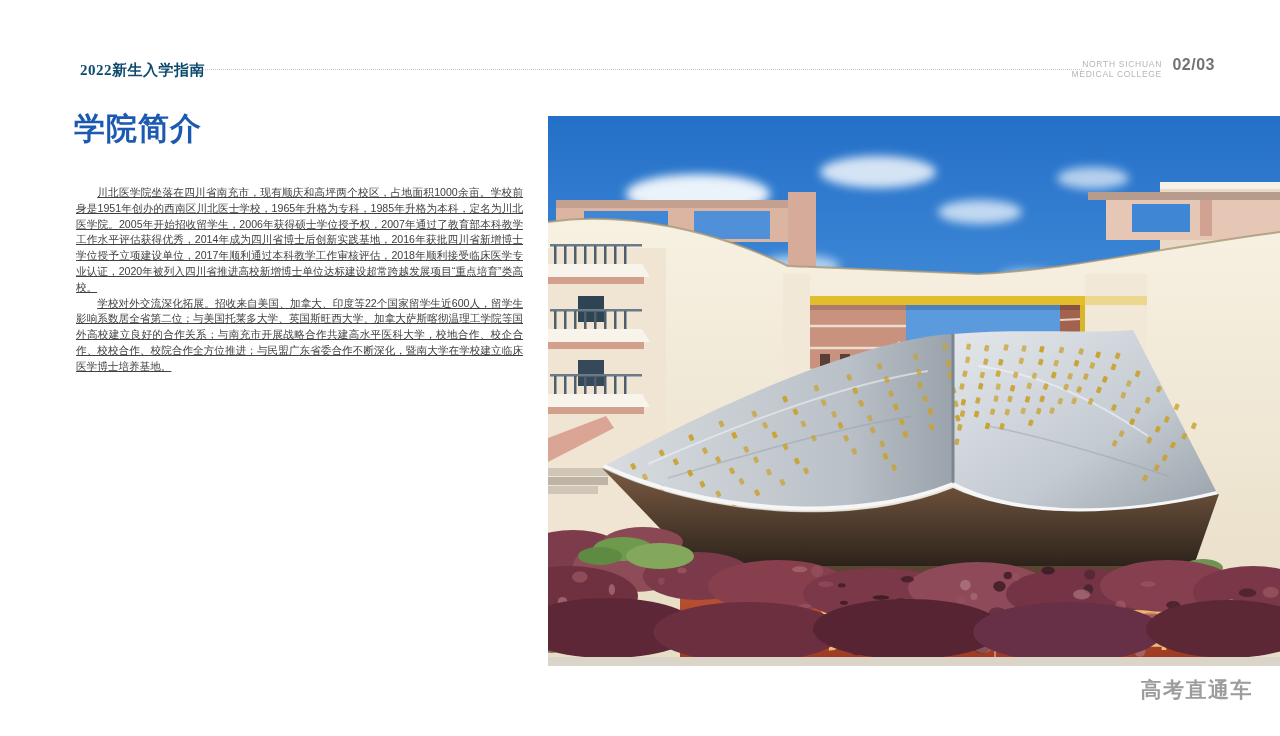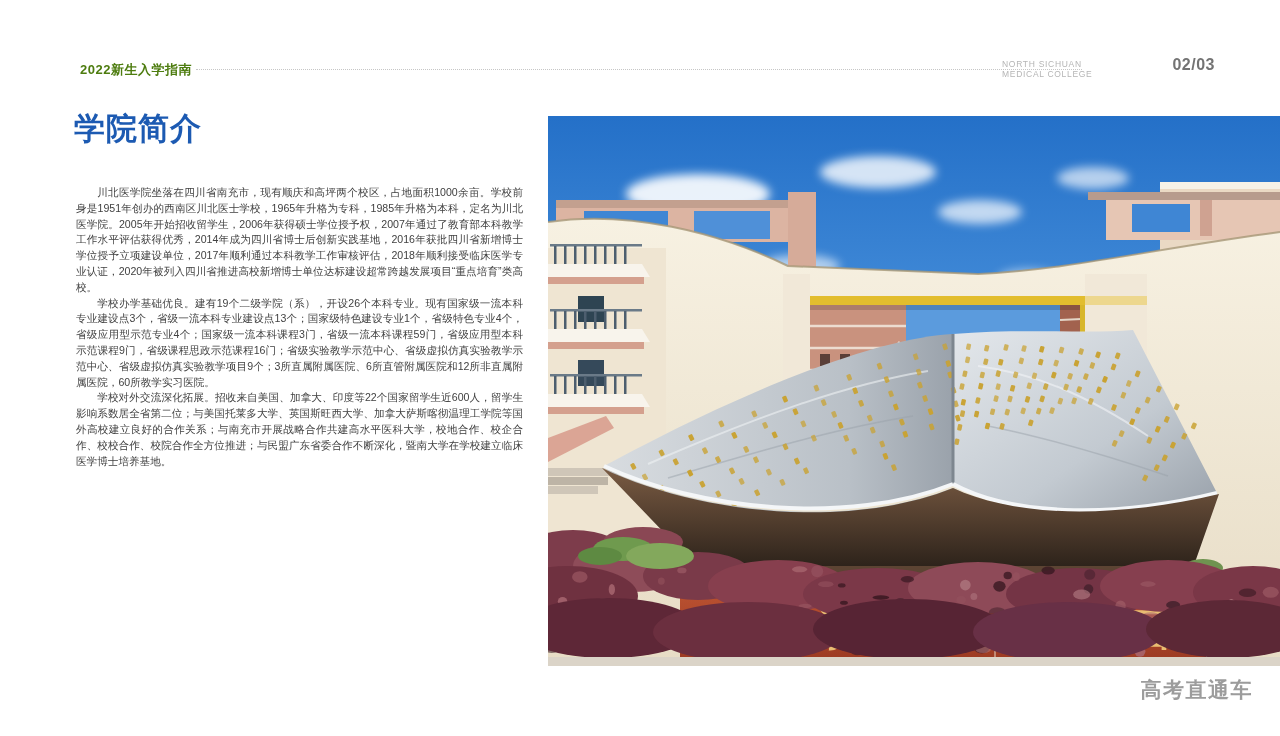--- a/index.html
+++ b/index.html
@@ -6,48 +6,49 @@
   html,body { width:1280px; height:736px; }
   body {
     position:relative;
     background:#ffffff;
     font-family:"Liberation Sans","DejaVu Sans",sans-serif;
     overflow:hidden;
   }
   
   .hdr-edition {
     position:absolute; left:80px; top:61px;
-    font-size:13px; font-weight:600; color:#4d7c0f; letter-spacing:0.5px;
+    font-size:15px; font-weight:600; color:#0c4a6e; letter-spacing:0.5px;
     white-space:nowrap;
+    font-family:Liberation Serif, serif;
   }
   .hdr-dots {
     position:absolute; left:196px; top:69px; width:886px; height:0;
     border-top:1px dotted #c6c6c6;
   }
   .hdr-en {
     position:absolute; right:118px; top:60px; width:160px;
-    font-size:8.5px; line-height:9.5px;
+    text-align:right; font-size:8.5px; line-height:9.5px;
     color:#b5b5b5; letter-spacing:0.7px; text-transform:uppercase;
   }
   .hdr-page {
     position:absolute; right:65px; top:56px;
     font-size:16px; font-weight:bold; color:#737373; letter-spacing:0.5px;
   }
   
   .article-title {
     position:absolute; left:74px; top:108px;
     font-size:31px; font-weight:bold; color:#1c5ab2; letter-spacing:1px;
     white-space:nowrap;
   }
   .article-body {
     position:absolute; left:76px; top:185px; width:447px;
     font-size:10.6px; line-height:15.8px; color:#414141;
     text-align:justify;
   }
-  .article-body p { text-indent:2em; }
+  .article-body p { text-indent:2em;text-decoration:underline; }
   
   .photo {
     position:absolute; left:548px; top:116px; width:732px; height:550px;
     overflow:hidden; background:#4a90d8;
   }
   .photo svg { display:block; width:732px; height:550px; }
   
   .footer-caption {
     position:absolute; right:27px; top:676px;
     font-size:21px; color:#9c9c9c; letter-spacing:1.5px; white-space:nowrap;font-weight:bold;
@@ -60,21 +61,20 @@
 <div class="hdr-dots"></div>
 <div class="hdr-en">
   <div>NORTH SICHUAN</div>
   <div>MEDICAL COLLEGE</div>
 </div>
 <div class="hdr-page">02/03</div>
 
 <h1 class="article-title">学院简介</h1>
 <div class="article-body">
   <p>川北医学院坐落在四川省南充市，现有顺庆和高坪两个校区，占地面积1000余亩。学校前身是1951年创办的西南区川北医士学校，1965年升格为专科，1985年升格为本科，定名为川北医学院。2005年开始招收留学生，2006年获得硕士学位授予权，2007年通过了教育部本科教学工作水平评估获得优秀，2014年成为四川省博士后创新实践基地，2016年获批四川省新增博士学位授予立项建设单位，2017年顺利通过本科教学工作审核评估，2018年顺利接受临床医学专业认证，2020年被列入四川省推进高校新增博士单位达标建设超常跨越发展项目“重点培育”类高校。</p>
-  <p>学校办学基础优良。建有19个二级学院（系），开设26个本科专业。现有国家级一流本科专业建设点3个，省级一流本科专业建设点13个；国家级特色建设专业1个，省级特色专业4个，省级应用型示范专业4个；国家级一流本科课程3门，省级一流本科课程59门，省级应用型本科示范课程9门，省级课程思政示范课程16门；省级实验教学示范中心、省级虚拟仿真实验教学示范中心、省级虚拟仿真实验教学项目9个；3所直属附属医院、6所直管附属医院和12所非直属附属医院，60所教学实习医院。</p>
   <p>学校对外交流深化拓展。招收来自美国、加拿大、印度等22个国家留学生近600人，留学生影响系数居全省第二位；与美国托莱多大学、英国斯旺西大学、加拿大萨斯喀彻温理工学院等国外高校建立良好的合作关系；与南充市开展战略合作共建高水平医科大学，校地合作、校企合作、校校合作、校院合作全方位推进；与民盟广东省委合作不断深化，暨南大学在学校建立临床医学博士培养基地。</p>
 </div>
 
 <div class="photo">
 <svg id="photo-svg" viewBox="0 0 732 550" xmlns="http://www.w3.org/2000/svg">
   <defs>
     <linearGradient id="sky" x1="0" y1="0" x2="0" y2="1">
       <stop offset="0" stop-color="#2470c8"></stop>
       <stop offset="0.45" stop-color="#4a92dc"></stop>
       <stop offset="1" stop-color="#a9cdf0"></stop>

